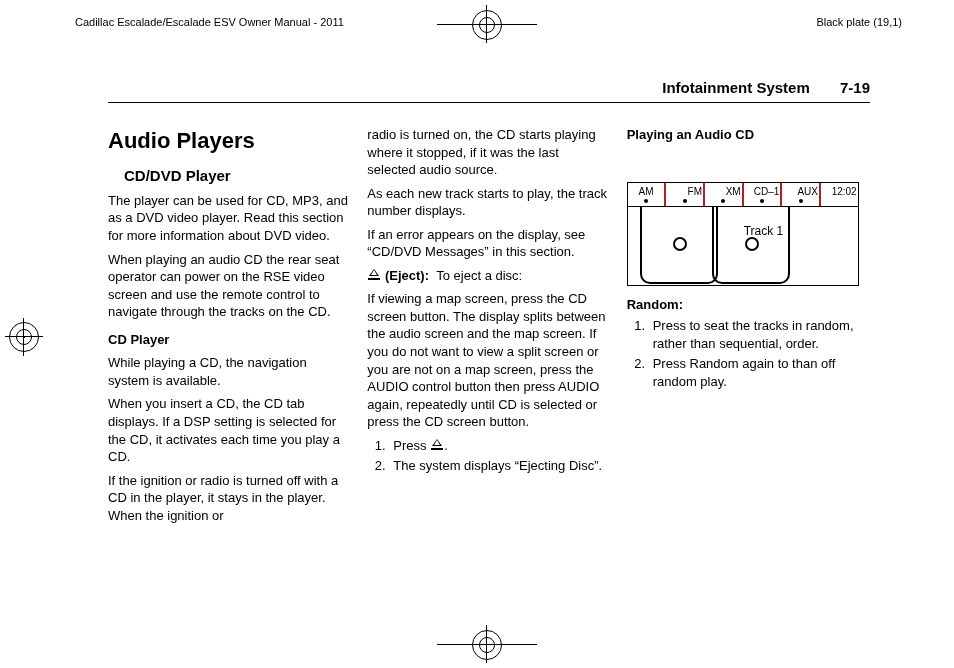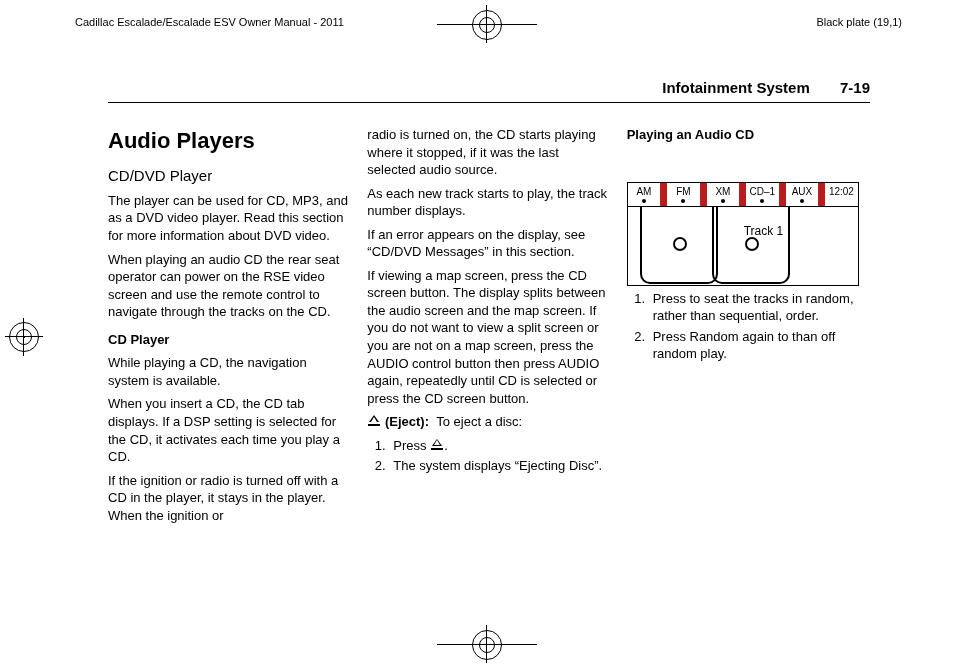--- a/index.html
+++ b/index.html
@@ -90,23 +90,23 @@
     flex: 1 1 0;
     min-width: 0;
   }
 
   h1 {
     margin: 8px 0 10px 0;
     font-size: 22px;
     font-weight: bold;
   }
   h2 {
-    margin: 0 0 6px 0;
+    margin: 0 0 6px 16px;
     font-size: 15px;
-    font-weight: normal;
+    font-weight: bold;
   }
   .sub {
     font-weight: bold;
     font-size: 13px;
     margin: 10px 0 4px 0;
     display: block;
   }
   p { margin: 6px 0; }
 
   .icon-eject {
@@ -184,21 +184,21 @@
     border-bottom: 1px solid #000;
   }
   .display .row:last-child { border-bottom: none; }
   .display .cell {
     flex: 1 1 0;
     min-width: 0;
     text-align: center;
     padding: 4px 1px 3px 1px;
     position: relative;
   }
-  .display .cell + .cell { border-left: 7px solid #b91c1c; }
+  .display .cell + .cell { border-left: 2px solid #b91c1c; text-align: right; }
   .display .cell .dot {
     display: block;
     width: 4px;
     height: 4px;
     background: #000;
     border-radius: 50%;
     margin: 2px auto 0 auto;
   }
   .display .middle {
     height: 78px;
@@ -305,28 +305,28 @@
       <span class="sub">CD Player</span>
       <p>While playing a CD, the navigation system is available.</p>
       <p>When you insert a CD, the CD tab displays. If a DSP setting is selected for the CD, it activates each time you play a CD.</p>
       <p>If the ignition or radio is turned off with a CD in the player, it stays in the player. When the ignition or</p>
     </div>
 
     <div class="col">
       <p style="margin-top:8px;">radio is turned on, the CD starts playing where it stopped, if it was the last selected audio source.</p>
       <p>As each new track starts to play, the track number displays.</p>
       <p>If an error appears on the display, see “CD/DVD Messages” in this section.</p>
-      <p>If viewing a map screen, press the CD screen button. The display splits between the audio screen and the map screen. If you do not want to view a split screen or you are not on a map screen, press the AUDIO control button then press AUDIO again, repeatedly until CD is selected or press the CD screen button.</p>
       <p>
         <span class="icon-eject">
           <span class="tri"></span><span class="tri-inner"></span><span class="bar"></span>
         </span>
         <b>(Eject):</b>
         &nbsp;<span>To eject a disc:</span>
       </p>
+      <p>If viewing a map screen, press the CD screen button. The display splits between the audio screen and the map screen. If you do not want to view a split screen or you are not on a map screen, press the AUDIO control button then press AUDIO again, repeatedly until CD is selected or press the CD screen button.</p>
       <ol class="manual">
         <li>
           <span>Press </span><span class="icon-eject"><span class="tri"></span><span class="tri-inner"></span><span class="bar"></span></span><span>.</span>
         </li>
         <li>The system displays “Ejecting Disc”.</li>
       </ol>
     </div>
 
     <div class="col">
       <span class="sub" style="margin-top:8px;">Playing an Audio CD</span>
@@ -345,20 +345,21 @@
               <div class="cd-hole"></div>
             </div>
           <div class="cd-r">
               <div class="cd-hole"></div>
             </div>
           <div class="track">Track 1</div>
         </div>
       </div>
 
 
+      <span class="sub">Random:</span>
       <ol class="manual">
         <li>Press to seat the tracks in random, rather than sequential, order.</li>
         <li>Press Random again to than off random play.</li>
       </ol>
     </div>
 
   </div>
 
 </div>
 

